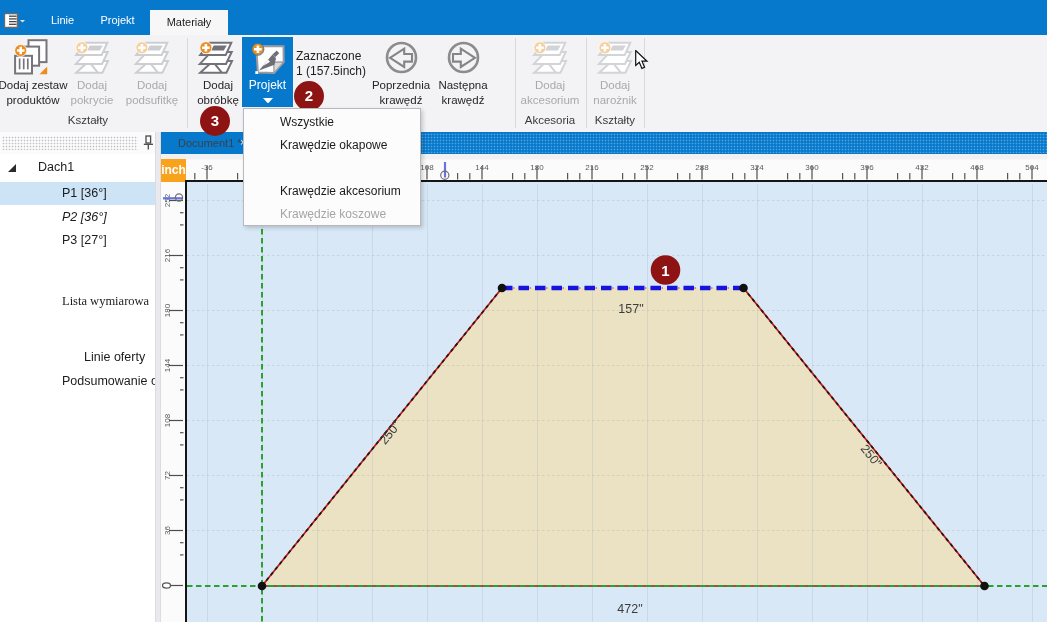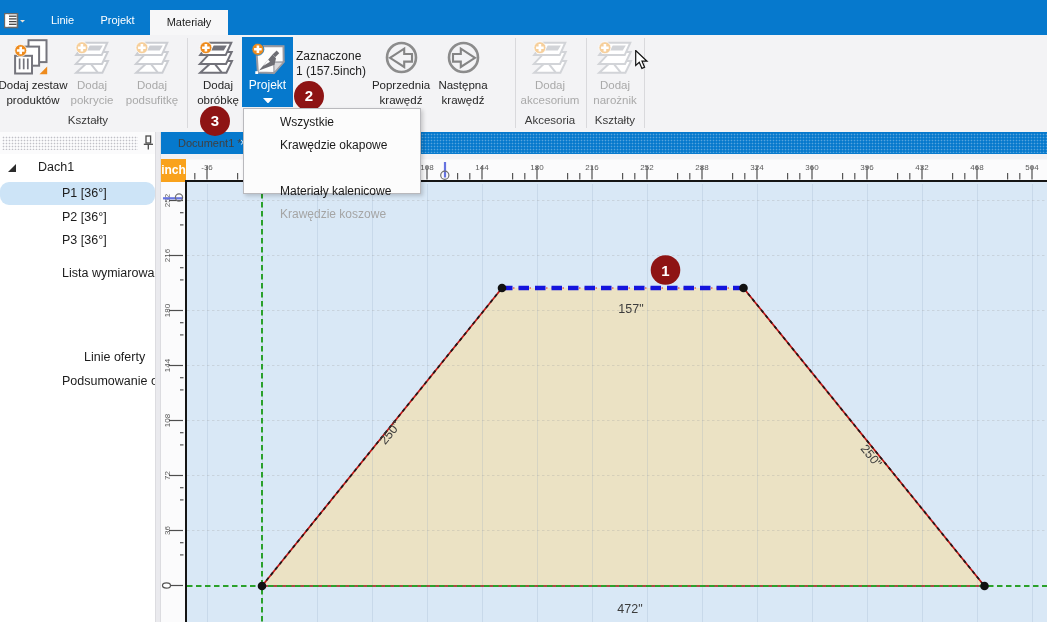--- a/index.html
+++ b/index.html
@@ -26,21 +26,21 @@
   
   #rulerrow{left:161px;top:154px;width:886px;height:28px;background:#fbfbfc;}
   #inchbox{left:161px;top:159px;width:25px;height:23px;background:#f9a21c;color:#fff;font-size:12px;font-weight:bold;text-align:center;line-height:23px;}
   #vruler{left:161px;top:182px;width:25px;height:440px;background:#fbfbfc;}
   
   #canvas{left:185px;top:180px;width:862px;height:442px;border-left:2px solid #151515;border-top:2px solid #151515;box-sizing:border-box;background:#d9e8f6;}
   
   #sidebar{left:0;top:154px;width:155px;height:468px;background:#fff;overflow:hidden;}
   .titem{left:0;width:155px;height:23px;font-size:12.5px;color:#1c1c1c;line-height:23px;white-space:nowrap;}
   
-  #dropdown{left:243px;top:108px;width:178px;height:86px;background:#fcfcfc;border:1px solid #b9b9bd;box-sizing:border-box;box-shadow:2px 2px 4px rgba(0,0,0,0.18);z-index:40;text-align:center;}
+  #dropdown{left:243px;top:108px;width:178px;height:118px;background:#fcfcfc;border:1px solid #b9b9bd;box-sizing:border-box;box-shadow:2px 2px 4px rgba(0,0,0,0.18);z-index:40;text-align:center;}
   .ditem{left:36px;height:23px;line-height:23px;font-size:12px;color:#1a1a1a;white-space:nowrap;}
 </style>
 </head>
 <body>
 
 <div class="abs" id="titlebar"></div>
 <div class="abs menuitem" style="left:40px;width:45px;">Linie</div>
 <div class="abs menuitem" style="left:95px;width:45px;">Projekt</div>
 <div class="abs" id="tabactive">Materiały</div>
 <svg class="abs" style="left:4px;top:13px;" width="22" height="16" viewBox="0 0 22 16">
@@ -353,38 +353,38 @@
   <text x="478.5" y="91.5" font-size="15" font-weight="bold" fill="#fff" text-anchor="middle">1</text>
 </svg>
 
 <div class="abs" id="sidebar">
   <div class="abs titem" style="top:2px;">
       <svg class="abs" style="left:8px;top:8px;" width="9" height="9">
         <polygon points="8,0 8,8 0,8" fill="#2b2b2b"></polygon>
       </svg>
       <span style="position:absolute;left:38px;">Dach1</span>
     </div>
-  <div class="abs titem" style="top:28px;background:#cde4f7;border-radius:9px;">
+  <div class="abs titem" style="top:28px;background:#cde4f7;">
       <span style="position:absolute;left:62px;">P1 [36°]</span>
     </div>
-  <div class="abs titem" style="top:51.5px;">
+  <div class="abs titem" style="top:51.5px;font-style:italic;">
       <span style="position:absolute;left:62px;">P2 [36°]</span>
     </div>
   <div class="abs titem" style="top:75px;">
-      <span style="position:absolute;left:62px;">P3 [36°]</span>
-    </div>
-  <div class="abs titem" style="top:108px;">
+      <span style="position:absolute;left:62px;">P3 [27°]</span>
+    </div>
+  <div class="abs titem" style="top:136px;font-family:Liberation Serif, serif;">
       <span style="position:absolute;left:62px;">Lista wymiarowa</span>
     </div>
   <div class="abs titem" style="top:192px;margin-left:22px;">
       <span style="position:absolute;left:62px;">Linie oferty</span>
     </div>
   <div class="abs titem" style="top:215.5px;">
       <span style="position:absolute;left:62px;">Podsumowanie ofert</span>
     </div>
 </div>
 
 <div class="abs" id="dropdown">
   <div class="abs ditem" style="top:2px;">Wszystkie</div>
   <div class="abs ditem" style="top:25px;">Krawędzie okapowe</div>
-  <div class="abs ditem" style="top:71px;">Materiały kalenicowe</div>
+  <div class="abs ditem" style="top:71px;">Krawędzie akcesorium</div>
   <div class="abs ditem" style="top:94px;color:#a5a5a5;">Krawędzie koszowe</div>
 </div>
 
 </body></html>

